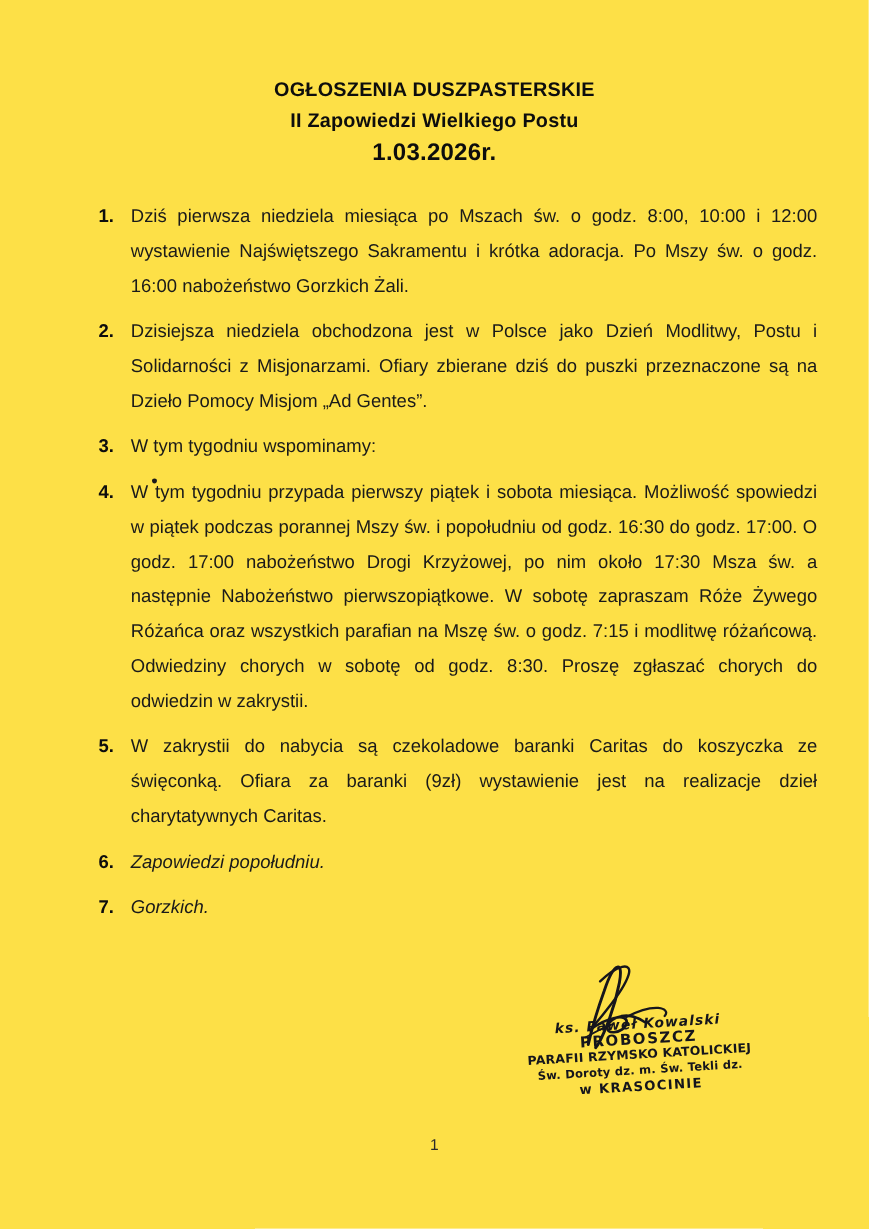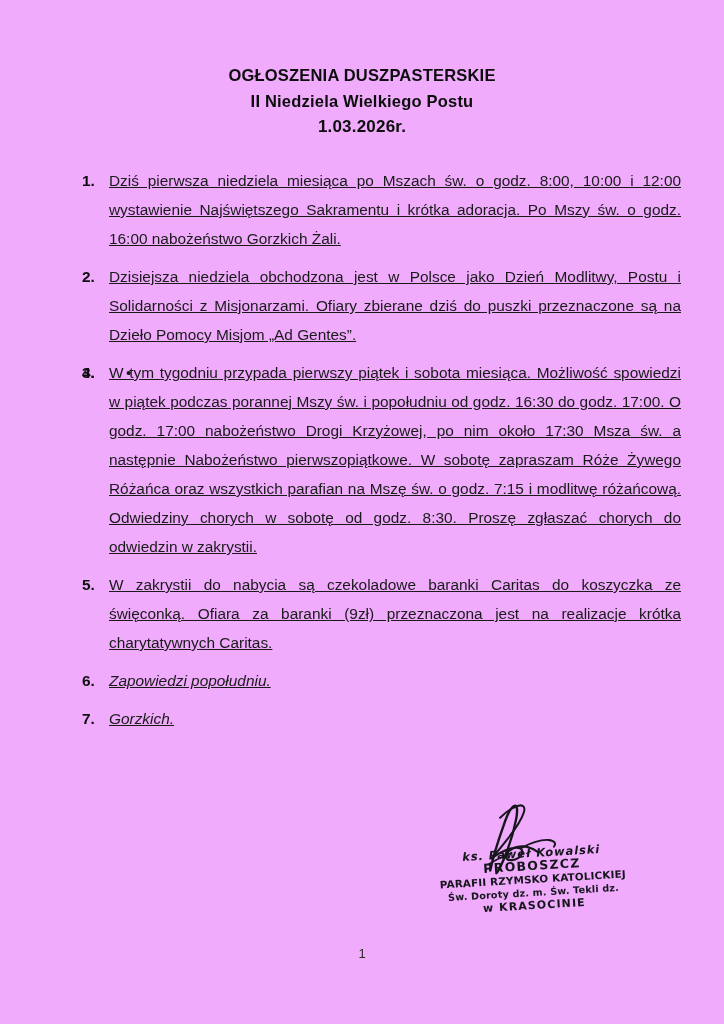--- a/index.html
+++ b/index.html
@@ -9,40 +9,40 @@
     background: #ffffff;
   }
   body {
     font-family: "Liberation Sans", sans-serif;
     color: #1a1a1a;
   }
   .page {
     position: relative;
     width: 724px;
     height: 1024px;
-    background: #f0abfc;
+    background: #fde047;
     overflow: hidden;
     box-sizing: border-box;
   }
 
   
   .doc-header {
     padding-top: 62px;
     text-align: center;
   }
   .doc-header .hline {
     font-weight: bold;
     font-size: 16.5px;
     line-height: 26px;
     letter-spacing: 0.2px;
     color: #0d0d0d;
   }
   .doc-header .hline-1 { font-size: 16.5px; }
   .doc-header .hline-2 { font-size: 16.5px; }
-  .doc-header .hline-3 { font-size: 17px; text-align: center; }
+  .doc-header .hline-3 { font-size: 20px; text-align: center; }
 
   
   .content {
     margin-top: 26px;
     padding-left: 82px;
     padding-right: 43px;
   }
   .item {
     position: relative;
     padding-left: 27px;
@@ -57,21 +57,20 @@
     line-height: 29px;
     color: #0d0d0d;
   }
   .item .body {
     font-size: 15.4px;
     line-height: 29px;
     text-align: justify;
     text-justify: inter-word;
     color: #1a1a1a;
     hyphens: none;
-    text-decoration: underline;
   }
   .item .body.no-justify {
     text-align: left;
   }
   .item .body.italic {
     font-style: italic;
   }
 
   
   .subitems {
@@ -176,53 +175,54 @@
     color: #2b2b2b;
   }
 </style>
 </head>
 <body>
 
 <div class="page">
 
   <div class="doc-header">
     <div class="hline hline-1">OGŁOSZENIA DUSZPASTERSKIE</div>
-    <div class="hline hline-2">II Niedziela Wielkiego Postu</div>
+    <div class="hline hline-2">II Zapowiedzi Wielkiego Postu</div>
     <div class="hline hline-3">1.03.2026r.</div>
   </div>
 
   <div class="content">
 
     <div class="item">
       <span class="num">1.</span>
       <div class="body">Dziś pierwsza niedziela miesiąca po Mszach św. o godz. 8:00, 10:00 i 12:00 wystawienie Najświętszego Sakramentu i krótka adoracja. Po Mszy św. o godz. 16:00 nabożeństwo Gorzkich Żali.</div>
     </div>
 
     <div class="item">
       <span class="num">2.</span>
       <div class="body">Dzisiejsza niedziela obchodzona jest w Polsce jako Dzień Modlitwy, Postu i Solidarności z Misjonarzami. Ofiary zbierane dziś do puszki przeznaczone są na Dzieło Pomocy Misjom „Ad Gentes”.</div>
     </div>
 
     <div class="item">
       <span class="num">3.</span>
+      <div class="body no-justify">W tym tygodniu wspominamy:</div>
       <ul class="subitems">
         <li>
           <span class="dot">•</span>
         </li>
       </ul>
     </div>
 
     <div class="item">
       <span class="num">4.</span>
       <div class="body">W tym tygodniu przypada pierwszy piątek i sobota miesiąca. Możliwość spowiedzi w piątek podczas porannej Mszy św. i popołudniu od godz. 16:30 do godz. 17:00. O godz. 17:00 nabożeństwo Drogi Krzyżowej, po nim około 17:30 Msza św. a następnie Nabożeństwo pierwszopiątkowe. W sobotę zapraszam Róże Żywego Różańca oraz wszystkich parafian na Mszę św. o godz. 7:15 i modlitwę różańcową. Odwiedziny chorych w sobotę od godz. 8:30. Proszę zgłaszać chorych do odwiedzin w zakrystii.</div>
     </div>
 
     <div class="item">
       <span class="num">5.</span>
-      <div class="body">W zakrystii do nabycia są czekoladowe baranki Caritas do koszyczka ze święconką. Ofiara za baranki (9zł) przeznaczona jest na realizacje krótka charytatywnych Caritas.</div>
+      <div class="body">W zakrystii do nabycia są czekoladowe baranki Caritas do koszyczka ze święconką. Ofiara za baranki (9zł) wystawienie jest na realizacje dzieł charytatywnych Caritas.</div>
     </div>
 
     <div class="item">
       <span class="num">6.</span>
       <div class="body no-justify italic">Zapowiedzi popołudniu.</div>
     </div>
 
     <div class="item">
       <span class="num">7.</span>
       <div class="body no-justify italic">Gorzkich.</div>

